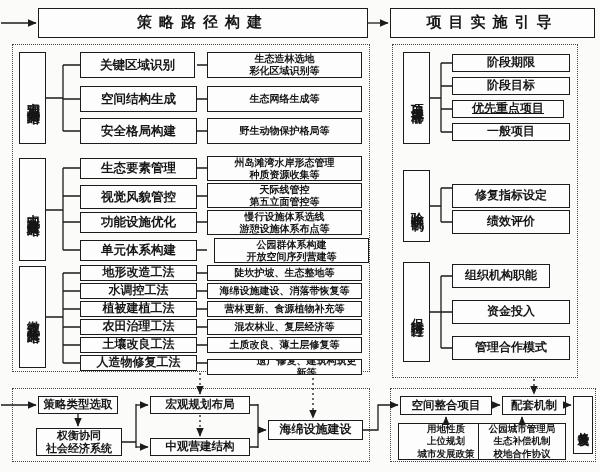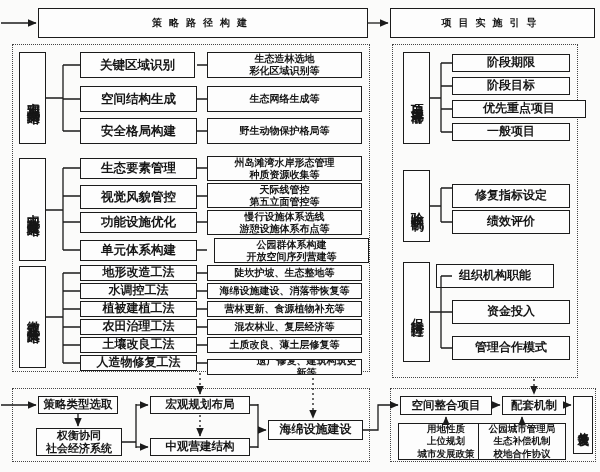--- a/index.html
+++ b/index.html
@@ -16,21 +16,21 @@
     line-height:1.15;color:#161616;
   }
   .dashed{
     position:absolute;box-sizing:border-box;
     border:1.5px dotted #444;background:transparent;
   }
   .vlabel{
     writing-mode:vertical-rl;text-orientation:upright;
     letter-spacing:2px;font-weight:bold;
   }
-  .title{font-size:10px;font-weight:bold;letter-spacing:7px;}
+  .title{font-size:15px;font-weight:bold;letter-spacing:7px;}
   .f13b{font-size:13px;font-weight:bold;}
   .f125b{font-size:12.5px;font-weight:bold;}
   .f12b{font-size:12px;font-weight:bold;}
   .f115b{font-size:11.5px;font-weight:bold;}
   .f11b{font-size:11px;font-weight:bold;line-height:1.2;}
   .f10{font-size:10px;font-weight:600;line-height:1.2;}
   .f95{font-size:9.5px;font-weight:600;line-height:1.3;}
   svg.overlay{position:absolute;left:0;top:0;pointer-events:none;}
 </style>
 </head>
@@ -77,29 +77,29 @@
 <div class="box f12b" style="left:80px;top:319px;width:117px;height:16px;">农田治理工法</div>
 <div class="box f10" style="left:207px;top:319px;width:155px;height:16px;">混农林业、复层经济等</div>
 <div class="box f12b" style="left:80px;top:337px;width:117px;height:16px;">土壤改良工法</div>
 <div class="box f10" style="left:207px;top:337px;width:155px;height:16px;">土质改良、薄土层修复等</div>
 <div class="box f12b" style="left:80px;top:355px;width:117px;height:16px;">人造物修复工法</div>
 <div class="box f10" style="left:207px;top:359px;width:155px;height:16px;padding-left:44px;">遗产修复、建筑构筑更新等</div>
 
 <div class="box vlabel f13b" style="left:403px;top:52px;width:27px;height:92px;">项目库部署</div>
 <div class="box f12b" style="left:452px;top:54px;width:118px;height:18px;">阶段期限</div>
 <div class="box f12b" style="left:452px;top:77px;width:118px;height:18px;">阶段目标</div>
-<div class="box f12b" style="left:452px;top:100px;width:134px;height:18px;">优先重点项目</div>
+<div class="box f12b" style="left:452px;top:100px;width:112px;height:18px;text-decoration:underline;">优先重点项目</div>
 <div class="box f12b" style="left:452px;top:123px;width:118px;height:18px;">一般项目</div>
 
 <div class="box vlabel f13b" style="left:403px;top:170px;width:27px;height:72px;">验收机制</div>
 <div class="box f12b" style="left:452px;top:176px;width:118px;height:24px;margin-top:8px;">修复指标设定</div>
 <div class="box f12b" style="left:452px;top:210px;width:118px;height:24px;">绩效评价</div>
 
 <div class="box vlabel f13b" style="left:403px;top:262px;width:27px;height:100px;">保障运行</div>
-<div class="box f12b" style="left:436px;top:264px;width:118px;height:24px;">组织机构职能</div>
+<div class="box f12b" style="left:452px;top:264px;width:98px;height:24px;">组织机构职能</div>
 <div class="box f12b" style="left:452px;top:300px;width:118px;height:24px;">资金投入</div>
 <div class="box f12b" style="left:452px;top:336px;width:118px;height:24px;">管理合作模式</div>
 
 <div class="box f115b" style="left:38px;top:396px;width:80px;height:18px;">策略类型选取</div>
 <div class="box f11b" style="left:36px;top:428px;width:86px;height:28px;">权衡协同
 社会经济系统</div>
 <div class="box f115b" style="left:150px;top:396px;width:100px;height:18px;">宏观规划布局</div>
 <div class="box f115b" style="left:150px;top:438px;width:100px;height:18px;">中观营建结构</div>
 <div class="box f12b" style="left:268px;top:420px;width:95px;height:20px;">海绵设施建设</div>
 

